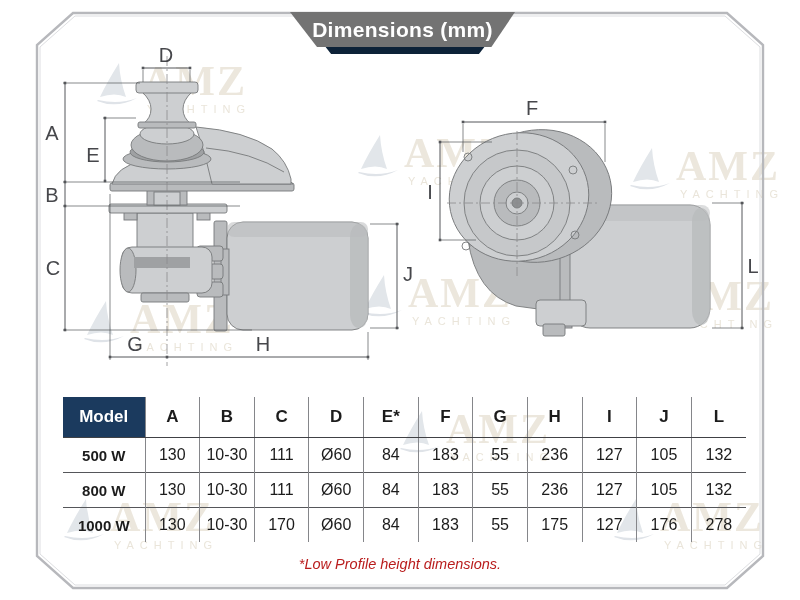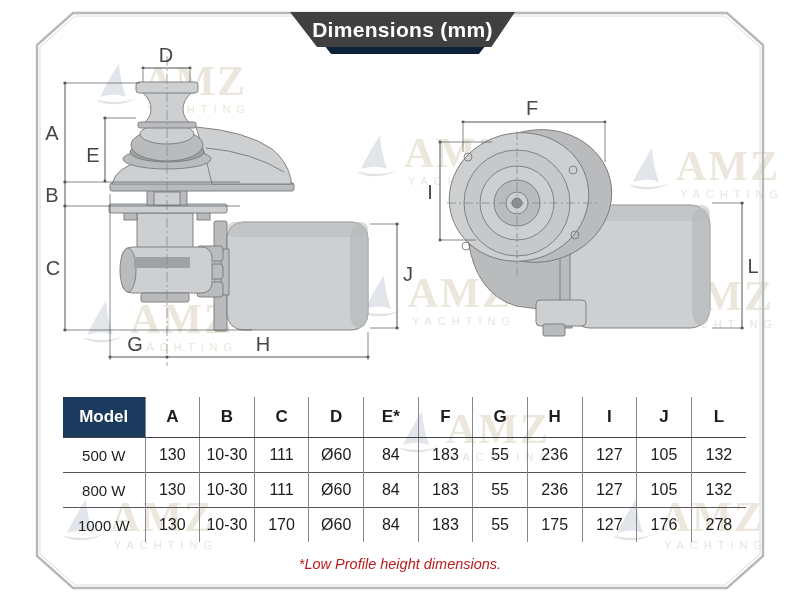--- a/index.html
+++ b/index.html
@@ -15,38 +15,38 @@
   .wm-txt{display:flex;flex-direction:column;line-height:1;}
   .wm-brand{font-family:"Liberation Serif",serif;font-weight:bold;font-size:42px;color:#ece7dd;letter-spacing:2px;}
   .wm-sub{font-size:11px;color:#eae5da;letter-spacing:6px;margin-top:2px;padding-left:4px;}
   
   .banner-shadow{
     position:absolute;left:317px;top:45px;width:176px;height:9px;
     background:#0d2238;clip-path:polygon(4% 0,96% 0,92% 100%,8% 100%);
   }
   .banner{
     position:absolute;left:290px;top:12px;width:225px;height:35px;
-    background:#404040;clip-path:polygon(0 0,100% 0,89.5% 100%,12% 100%);
+    background:#737373;clip-path:polygon(0 0,100% 0,89.5% 100%,12% 100%);
     display:flex;align-items:center;justify-content:center;
   }
   .banner span{color:#ffffff;font-weight:bold;font-size:21px;letter-spacing:.3px;}
   
   .dim-table{
     position:absolute;left:63px;top:397px;width:683px;
     border-collapse:collapse;table-layout:fixed;
     font-size:16px;color:#1c1c1c;text-align:center;
   }
   .dim-table col.model-col{width:82px;}
   .dim-table th,.dim-table td{border-left:1px solid #85868a;padding:0;background:transparent;}
   .dim-table th:first-child,.dim-table td:first-child{border-left:none;}
   .dim-table thead th{height:40px;font-size:17px;font-weight:bold;border-bottom:1.6px solid #404145;}
   .dim-table thead th.model-head{background:#1b3a5e;color:#ffffff;font-size:17px;}
   .dim-table tbody td{height:34px;}
   .dim-table tbody tr + tr td{border-top:1px solid #55565a;}
-  .dim-table td.model-cell{font-weight:normal;font-size:15px;}
+  .dim-table td.model-cell{font-weight:bold;font-size:15px;}
   
   .footnote{
     position:absolute;left:0;top:556px;width:800px;text-align:center;
     font-style:italic;font-size:14.5px;color:#b91c1c;
   }
   
   text.dim-label{font-family:"Liberation Sans",sans-serif;font-size:20px;fill:#46474b;}
 </style>
 </head>
 <body>

